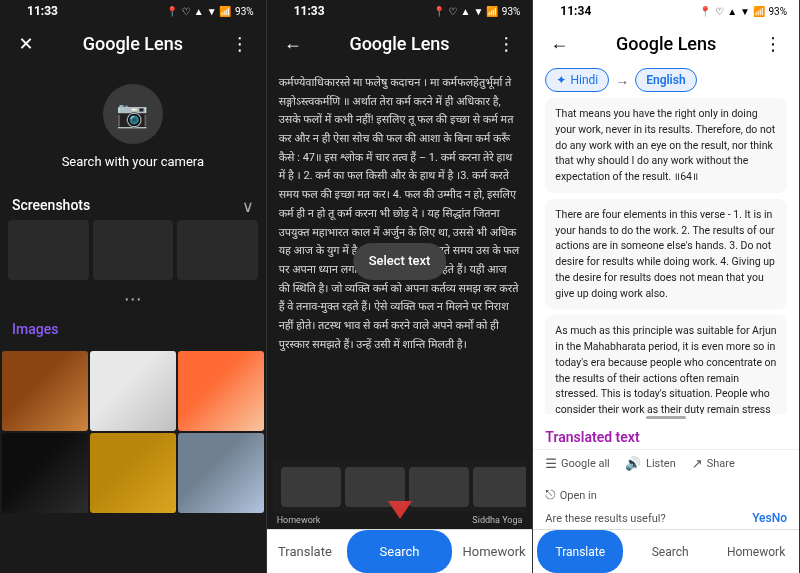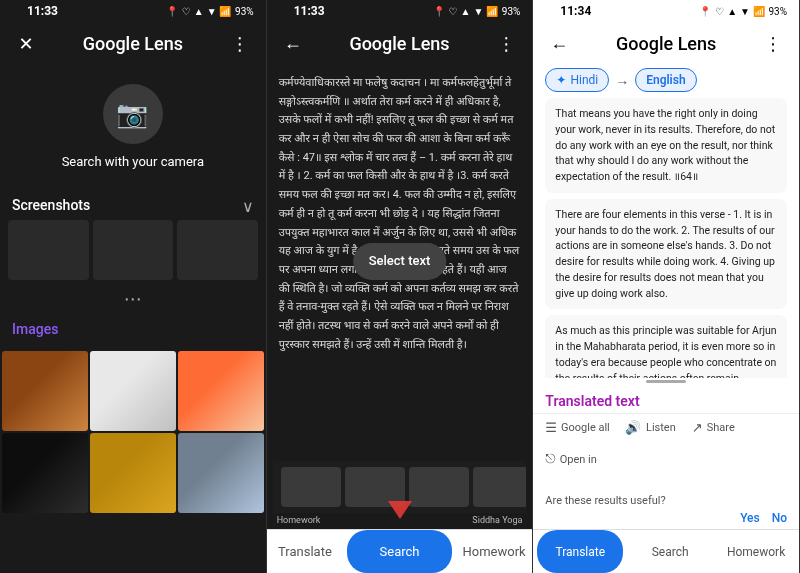--- a/index.html
+++ b/index.html
@@ -280,22 +280,20 @@
       align-items: center;
       justify-content: space-between;
       padding: 4px 12px 4px;
     }
     .results-text {
       font-size: 11px;
       color: #555;
     }
     .results-btns {
       display: flex;
-      gap: 12px;
-      margin-top: 36px;
     }
     .result-btn {
       font-size: 12px;
       color: #1a73e8;
       cursor: pointer;
       font-weight: 500;
     }
     .phone3-bottom-nav {
       display: flex;
       background: #fff;

